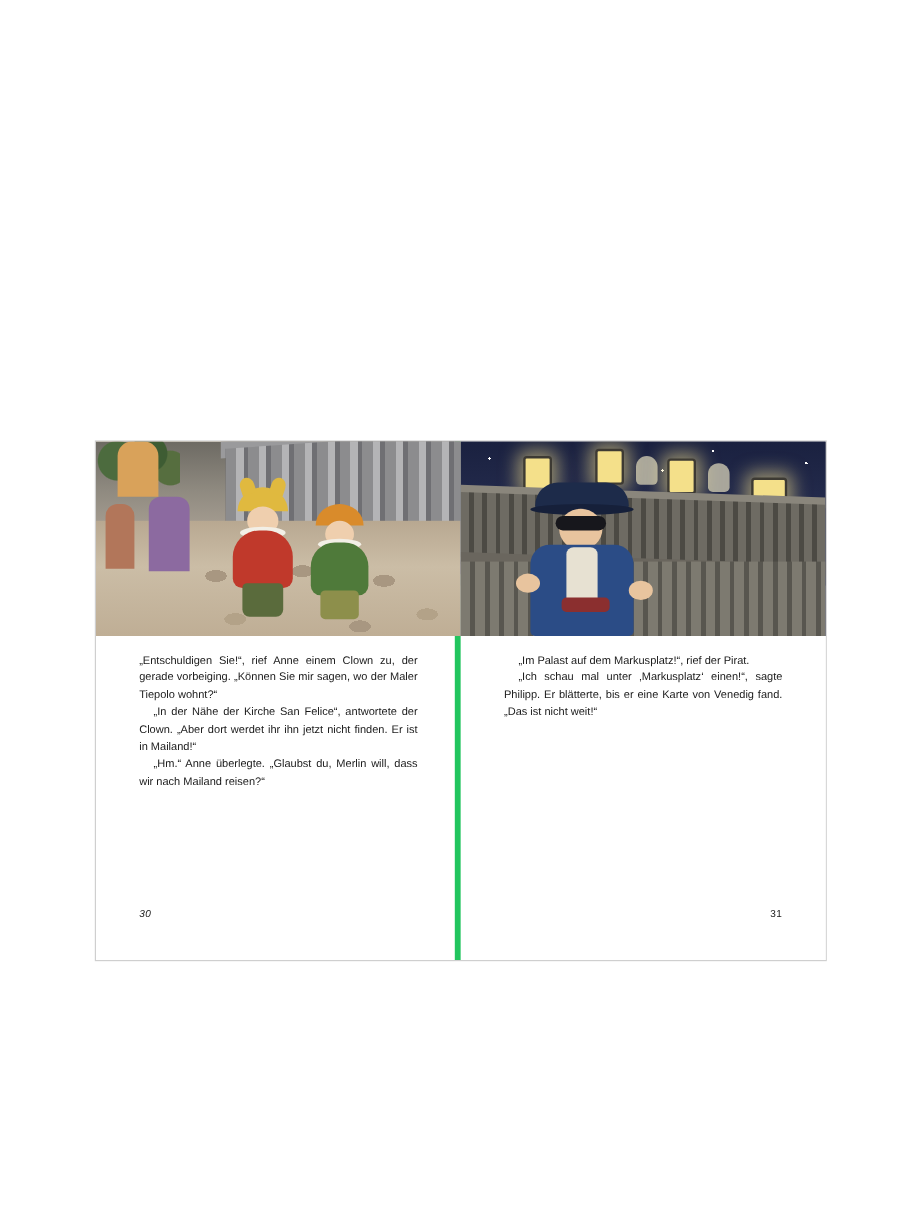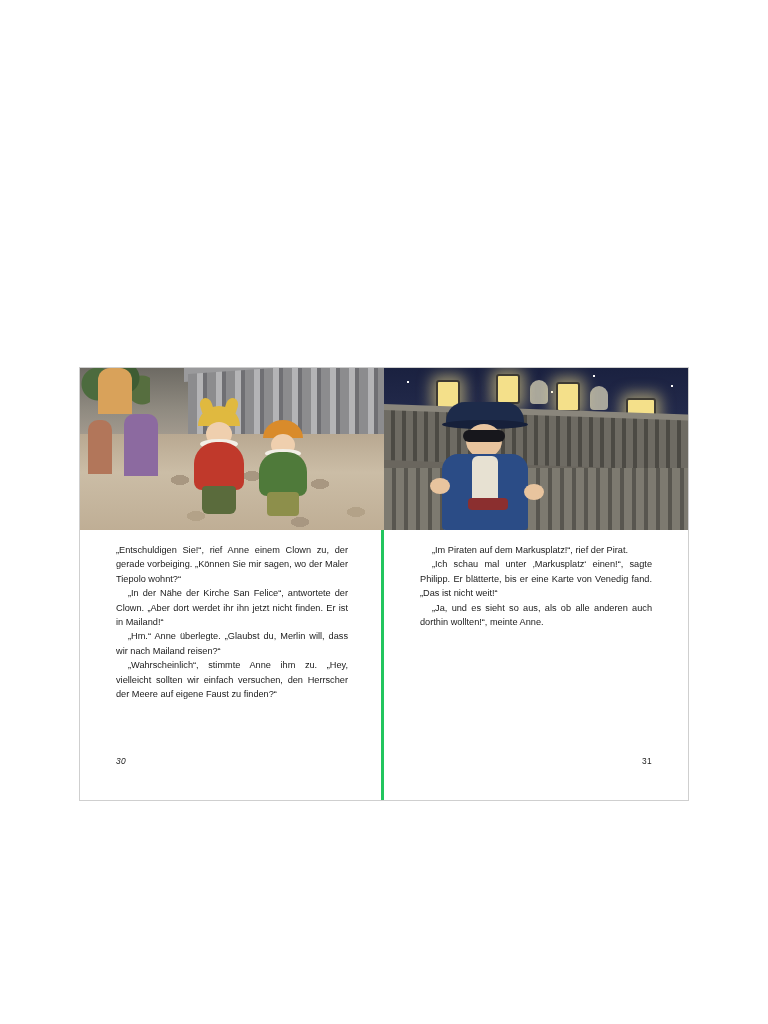--- a/index.html
+++ b/index.html
@@ -26,21 +26,21 @@
     display: flex;
   }
 
   .page {
     width: 304px;
     height: 432px;
     position: relative;
     box-sizing: border-box;
     background: #ffffff;
   }
-  .page.left { border-right: 3px solid #22c55e; }
+  .page.left { border-right: 5px solid #22c55e; }
 
   
   .illo {
     position: absolute;
     left: 0; top: 0;
     width: 304px;
     height: 162px;
     overflow: hidden;
   }
   .illo.left-illo { background: #b9ac9a; }
@@ -304,21 +304,20 @@
         <div class="collar"></div>
         <div class="body"></div>
         <div class="legs"></div>
       </div>
     </div>
 
     <div class="textcol">
       <p class="first">„Entschuldigen Sie!“, rief Anne einem Clown zu, der gerade vorbeiging. „Können Sie mir sagen, wo der Maler Tiepolo wohnt?“</p>
       <p>„In der Nähe der Kirche San Felice“, antwortete der Clown. „Aber dort werdet ihr ihn jetzt nicht finden. Er ist in Mailand!“</p>
       <p>„Hm.“ Anne überlegte. „Glaubst du, Merlin will, dass wir nach Mailand reisen?“</p>
-      <p>„Wahrscheinlich“, stimmte Anne ihm zu. „Hey, vielleicht sollten wir einfach versuchen, den Herrscher der Meere auf eigene Faust zu finden?“</p>
     </div>
 
     <div class="folio">30</div>
   </div>
 
   <div class="page right">
 
     <div class="illo right-illo">
       <div class="r-sky"></div>
       <div class="r-stars"></div>
@@ -339,21 +338,20 @@
         <div class="mask"></div>
         <div class="coat"></div>
         <div class="shirt"></div>
         <div class="sash"></div>
         <div class="hand-l"></div>
         <div class="hand-r"></div>
       </div>
     </div>
 
     <div class="textcol">
-      <p>„Im Piraten auf dem Markusplatz!“, rief der Pirat.</p>
+      <p>„Im Palast auf dem Markusplatz!“, rief der Pirat.</p>
       <p>„Ich schau mal unter ‚Markusplatz‘ einen!“, sagte Philipp. Er blätterte, bis er eine Karte von Venedig fand. „Das ist nicht weit!“</p>
-      <p>„Ja, und es sieht so aus, als ob alle anderen auch dorthin wollten!“, meinte Anne.</p>
     </div>
 
     <div class="folio">31</div>
   </div>
 
 </div>
 
 </body></html>

